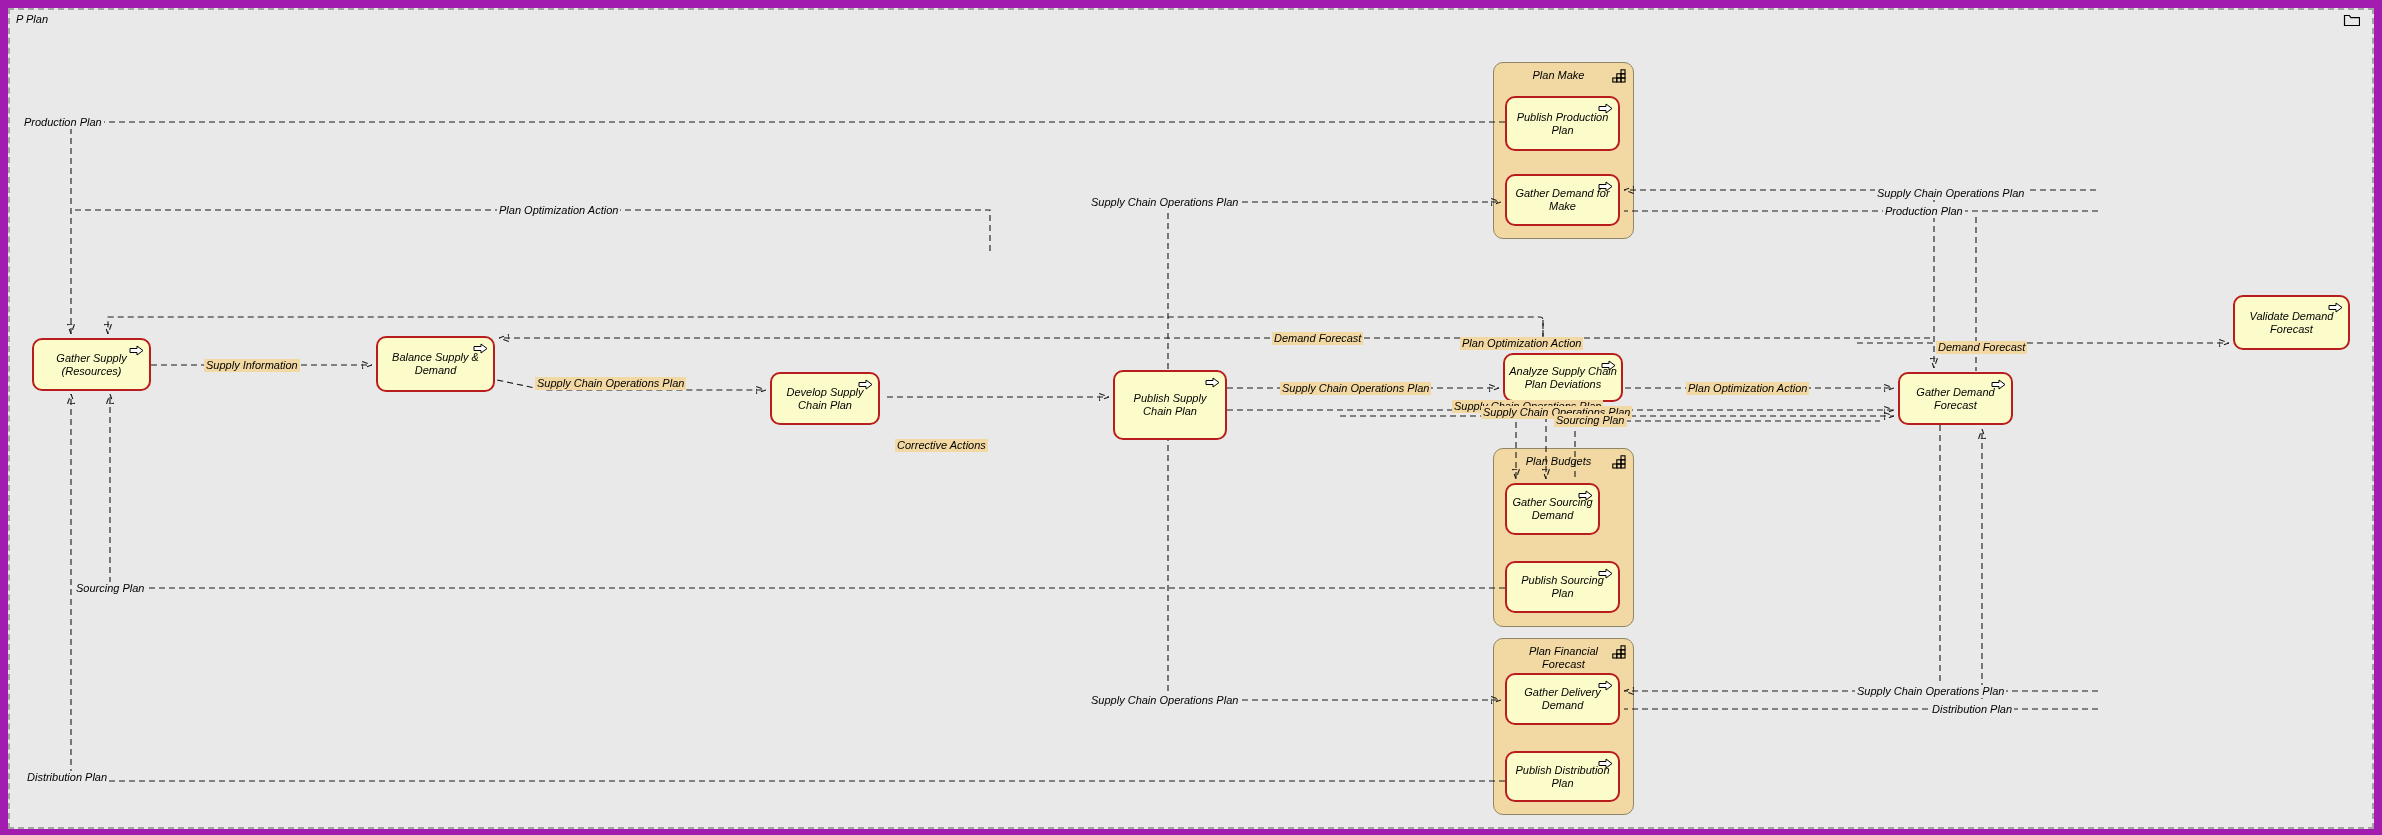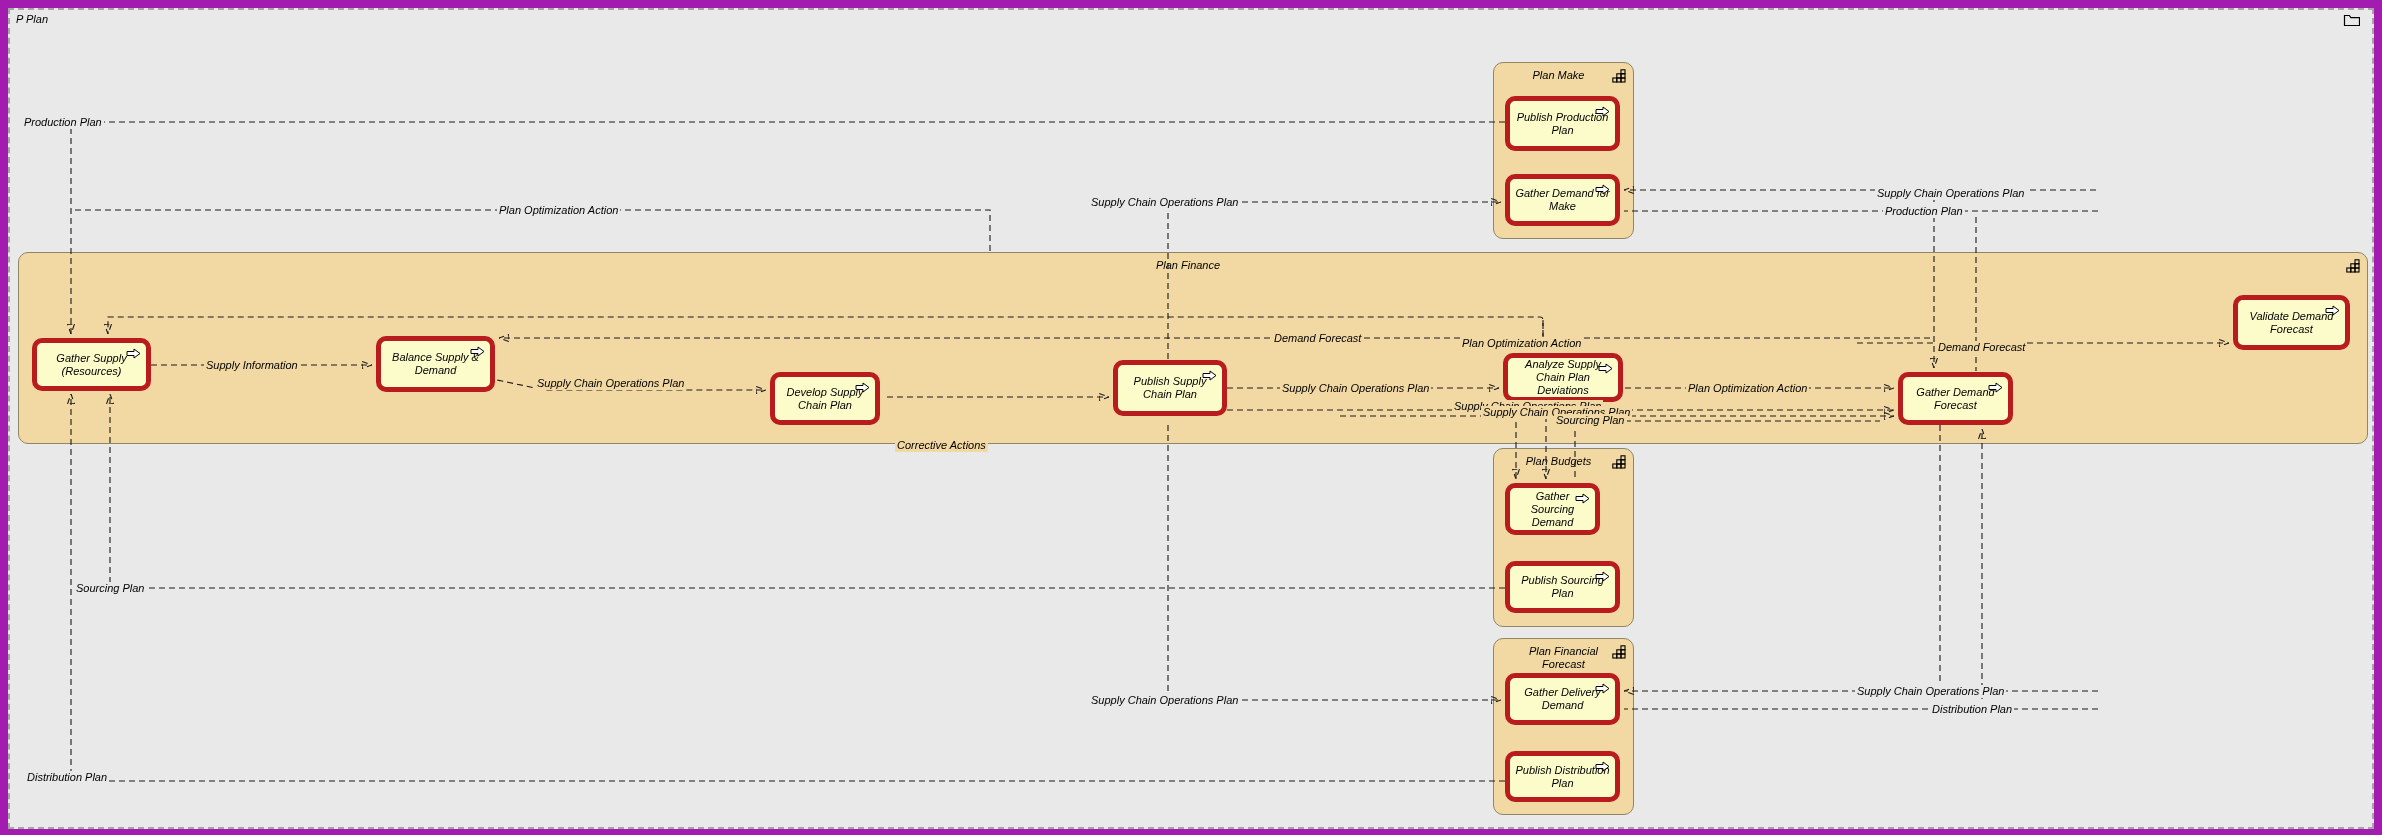--- a/index.html
+++ b/index.html
@@ -8,21 +8,21 @@
   
   .model-frame{position:absolute;left:8px;top:8px;width:2362px;height:817px;
                background:#e9e9e9;border:2px dashed #a5a5a5;z-index:0;}
   .model-title{position:absolute;left:6px;top:3px;font-size:11px;}
   .model-folder-icon{position:absolute;right:12px;top:3px;}
   
   .container{position:absolute;background:#f2d8a2;border:1px solid #8e8666;border-radius:10px;z-index:1;}
   .container-title{position:absolute;top:6px;left:0;right:0;text-align:center;font-size:11px;line-height:13px;padding:0 16px 0 6px;}
   .container-grid-icon{position:absolute;right:7px;top:6px;}
   
-  .fn{position:absolute;background:#fcfcca;border:5px solid #b91c1c;border-radius:10px;z-index:10;
+  .fn{position:absolute;background:#fcfcca;border:2px solid #b91c1c;border-radius:10px;z-index:10;
       display:flex;align-items:center;justify-content:center;text-align:center;line-height:13px;padding:2px 4px;box-sizing:border-box;}
   .fn .if-icon{position:absolute;right:5px;top:5px;}
   
   #wires{position:absolute;left:0;top:0;z-index:5;pointer-events:none;}
   #wires path{fill:none;stroke:#1a1a1a;stroke-width:1.1;stroke-dasharray:6 4;}
   
   .elabel{position:absolute;z-index:20;white-space:nowrap;font-size:11px;line-height:13px;padding:0 2px;}
   .on-gray{background:#e9e9e9;}
   .on-tan{background:#f2d8a2;}
 </style>
@@ -33,35 +33,20 @@
 
   <div class="model-frame">
     <div class="model-title">P Plan</div>
     <span class="model-folder-icon">
       <svg width="17" height="14" viewBox="0 0 17 14">
           <path d="M1.5,12.5 V2.5 h4.8 l1.6,2.2 h8.6 v7.8 z" fill="#e9e9e9" stroke="#000" stroke-width="1.2"></path>
         </svg>
     </span>
   </div>
 
-  <div class="container" style="left:18px;top:252px;width:2348px;height:190px;">
-    <div class="container-title">Plan Finance</div>
-    <span class="container-grid-icon">
-      <svg width="14" height="14" viewBox="0 0 14 14">
-          <g fill="none" stroke="#000" stroke-width="1.1">
-            <rect x="9" y="0.8" width="4" height="4"></rect>
-            <rect x="4.8" y="4.8" width="4.2" height="4.2"></rect>
-            <rect x="9" y="4.8" width="4" height="4.2"></rect>
-            <rect x="0.8" y="9" width="4" height="4"></rect>
-            <rect x="4.8" y="9" width="4.2" height="4"></rect>
-            <rect x="9" y="9" width="4" height="4"></rect>
-          </g>
-        </svg>
-    </span>
-  </div>
 
   <div class="container" style="left:1493px;top:62px;width:139px;height:175px;">
     <div class="container-title">Plan Make</div>
     <span class="container-grid-icon">
       <svg width="14" height="14" viewBox="0 0 14 14">
           <g fill="none" stroke="#000" stroke-width="1.1">
             <rect x="9" y="0.8" width="4" height="4"></rect>
             <rect x="4.8" y="4.8" width="4.2" height="4.2"></rect>
             <rect x="9" y="4.8" width="4" height="4.2"></rect>
             <rect x="0.8" y="9" width="4" height="4"></rect>
@@ -166,21 +151,21 @@
     <span class="if-icon"><svg width="15" height="11" viewBox="0 0 15 11">
           <path d="M1,3.5 h7 V1 l6,4.5 -6,4.5 V7.5 H1 z" fill="#fff" stroke="#000"></path>
         </svg></span>
   </div>
   <div class="fn" style="left:770px;top:372px;width:110px;height:53px;">
     <span>Develop Supply Chain Plan</span>
     <span class="if-icon"><svg width="15" height="11" viewBox="0 0 15 11">
           <path d="M1,3.5 h7 V1 l6,4.5 -6,4.5 V7.5 H1 z" fill="#fff" stroke="#000"></path>
         </svg></span>
   </div>
-  <div class="fn" style="left:1113px;top:360px;width:114px;height:56px;">
+  <div class="fn" style="left:1113px;top:370px;width:114px;height:70px;">
     <span>Publish Supply Chain Plan</span>
     <span class="if-icon"><svg width="15" height="11" viewBox="0 0 15 11">
           <path d="M1,3.5 h7 V1 l6,4.5 -6,4.5 V7.5 H1 z" fill="#fff" stroke="#000"></path>
         </svg></span>
   </div>
   <div class="fn" style="left:1503px;top:353px;width:120px;height:49px;">
     <span>Analyze Supply Chain Plan Deviations</span>
     <span class="if-icon"><svg width="15" height="11" viewBox="0 0 15 11">
           <path d="M1,3.5 h7 V1 l6,4.5 -6,4.5 V7.5 H1 z" fill="#fff" stroke="#000"></path>
         </svg></span>

